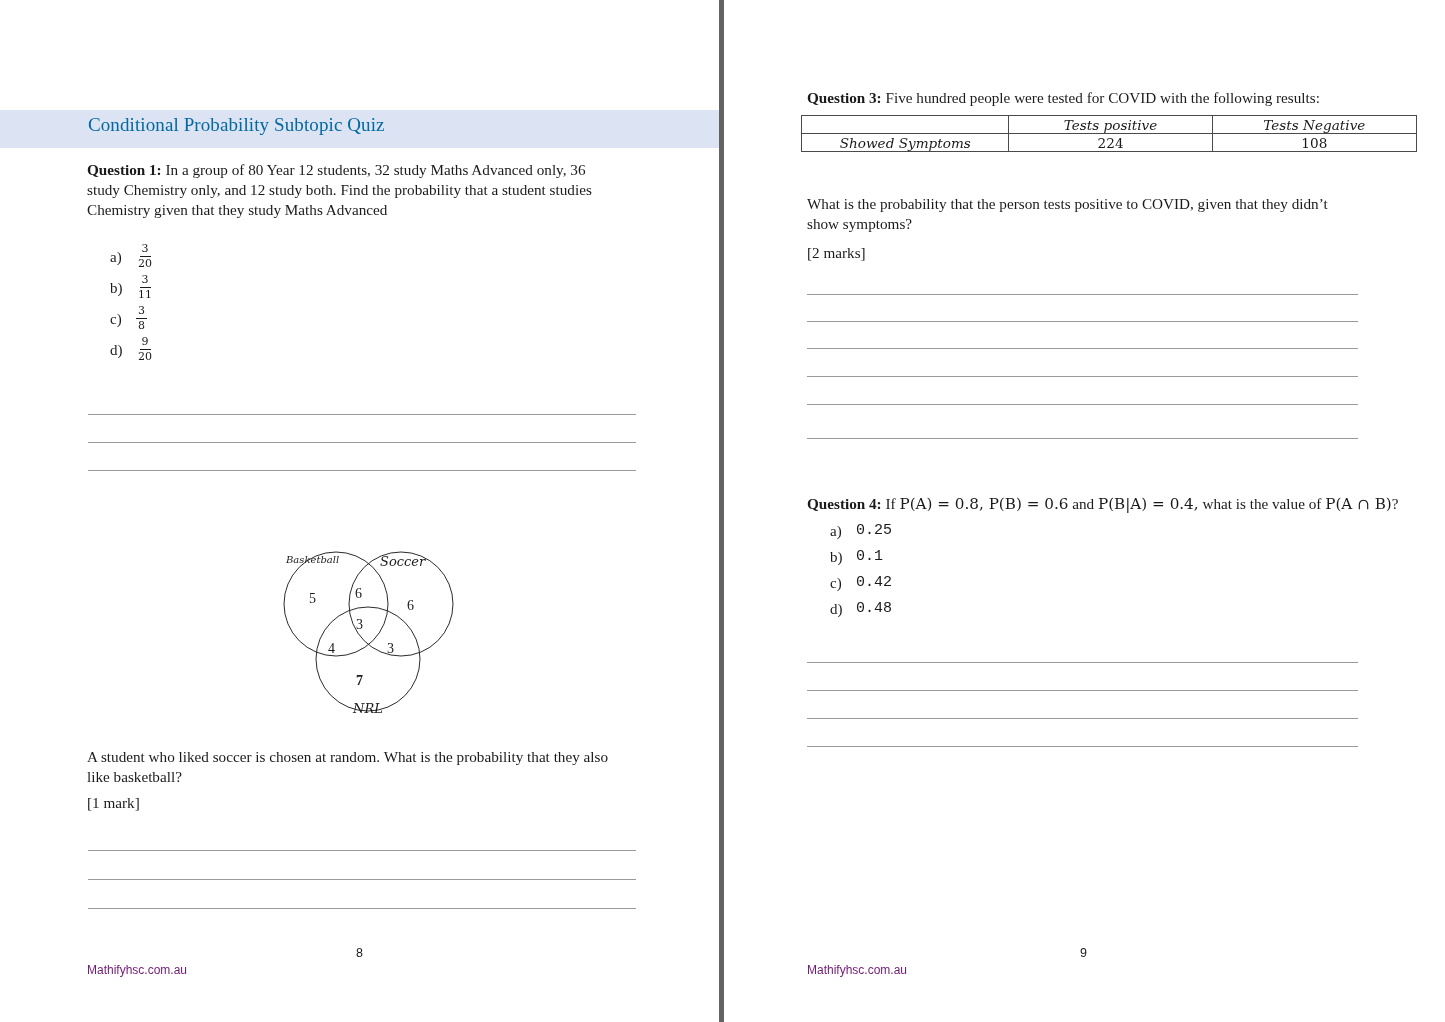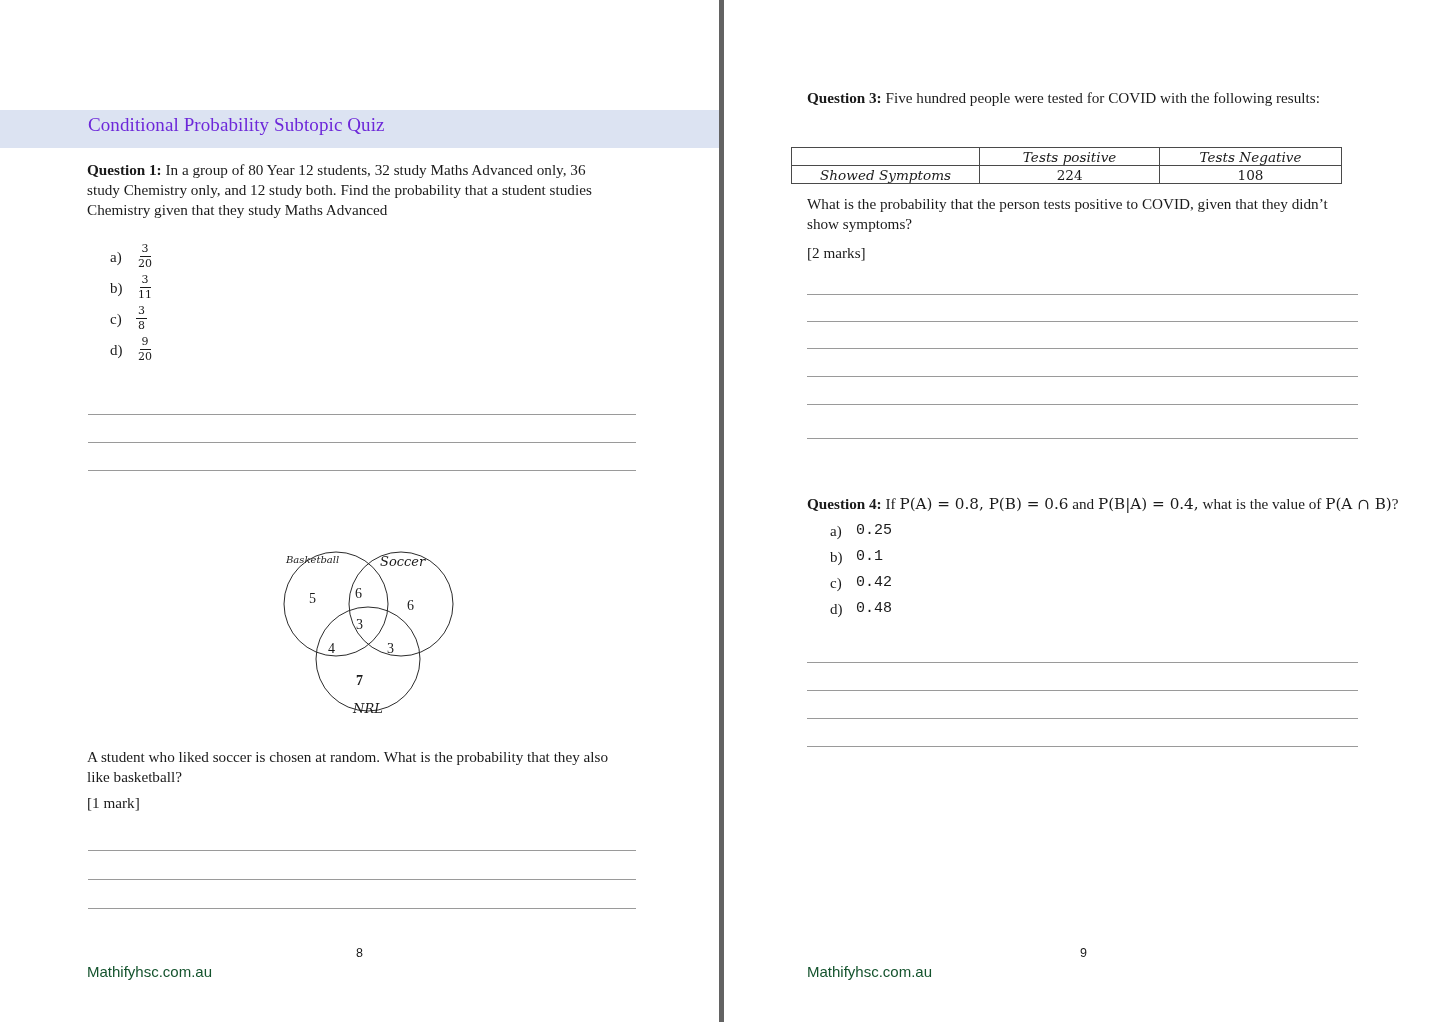--- a/index.html
+++ b/index.html
@@ -51,21 +51,21 @@
     width: 84px;
     height: 38px;
     background: #4472c4;
   }
   .title-text {
     position: absolute;
     top: 114px;
     left: 88px;
     font-size: 19px;
     letter-spacing: .1px;
-    color: #6d28d9;
+    color: #0369a1;
     white-space: nowrap;
     text-align: right;
   }
 
   
   .q-block {
     position: absolute;
     font-size: 15.2px;
     line-height: 20px;
     text-align: left;
@@ -142,22 +142,22 @@
     padding: 0 4px;
     text-align: center;
     white-space: nowrap;
   }
   .qtable td.num { font-style: normal; }
 
   
   .footer-site {
     position: absolute;
     font-family: "Liberation Sans", "DejaVu Sans", sans-serif;
-    font-size: 15px;
-    color: #14532d;
+    font-size: 12px;
+    color: #701a75;
   }
   .footer-page {
     position: absolute;
     font-family: "Liberation Sans", "DejaVu Sans", sans-serif;
     font-size: 12.5px;
     color: #1a1a1a;
   }
 </style>
 </head>
 <body>
@@ -243,21 +243,21 @@
 
 <div class="page-divider"></div>
 
 <div class="page" id="page-right">
 
   <div class="q-block" style="left:82px; top:88px; width:570px;">
     <span class="q-label">Question 3:</span>
     <span>Five hundred people were tested for COVID with the following results:</span>
   </div>
 
-  <table class="qtable" style="left:66px; top:115px; width:551px;margin-top:32px;">
+  <table class="qtable" style="left:76px; top:115px; width:616px;">
     <tbody>
         <tr>
       <td style="width:186px;"></td>
       <td style="width:182px;">Tests positive</td>
       <td style="width:183px;">Tests Negative</td>
     </tr>
     <tr>
       <td>Showed Symptoms</td>
       <td class="num">224</td>
       <td class="num">108</td>

